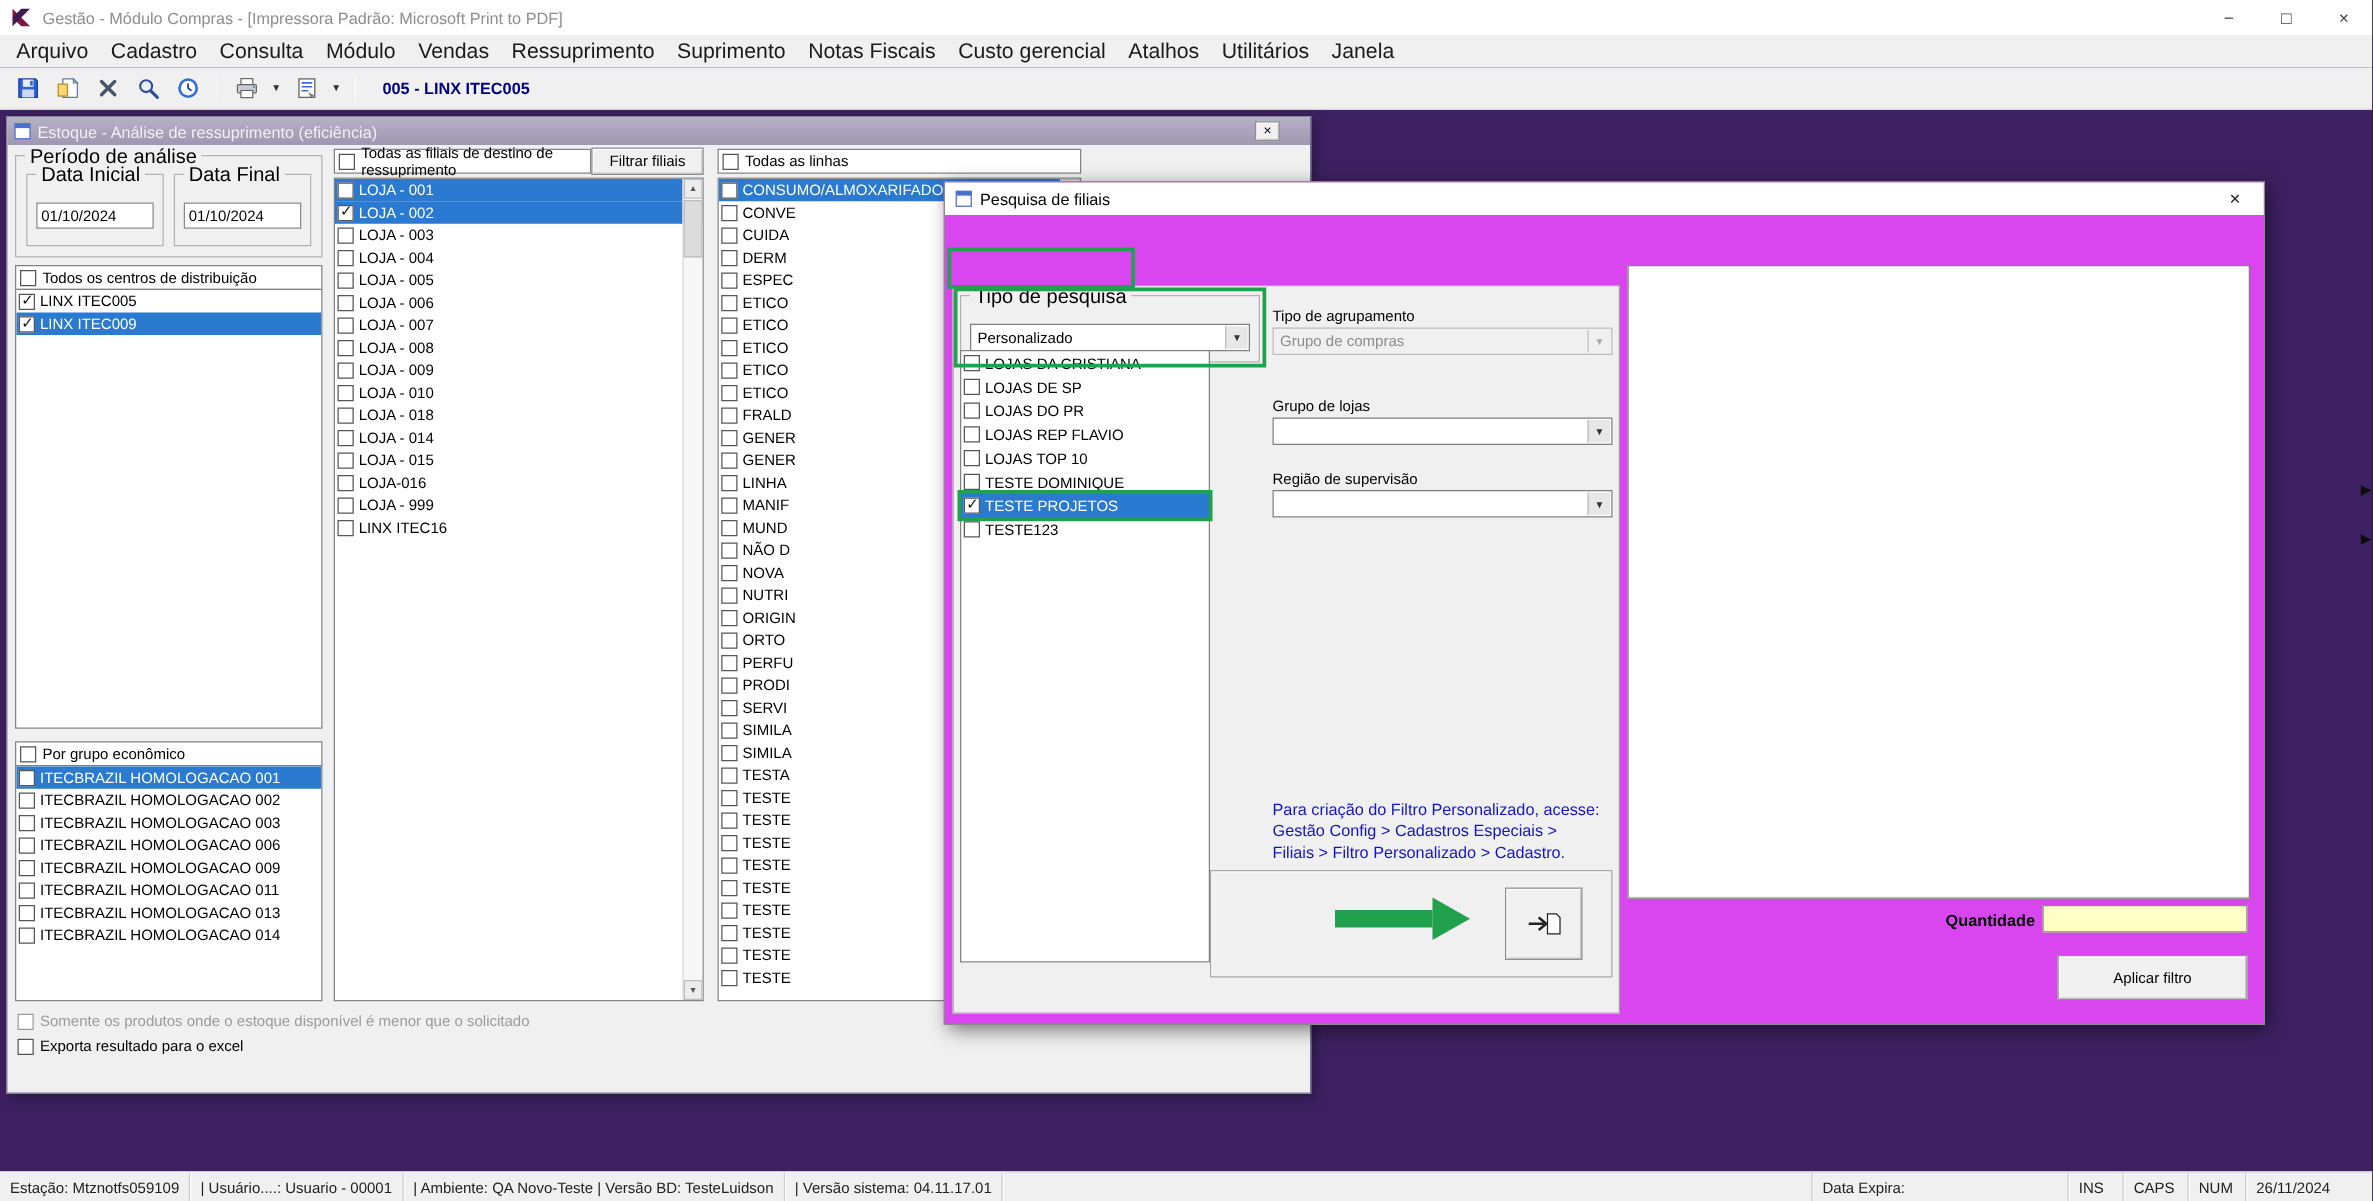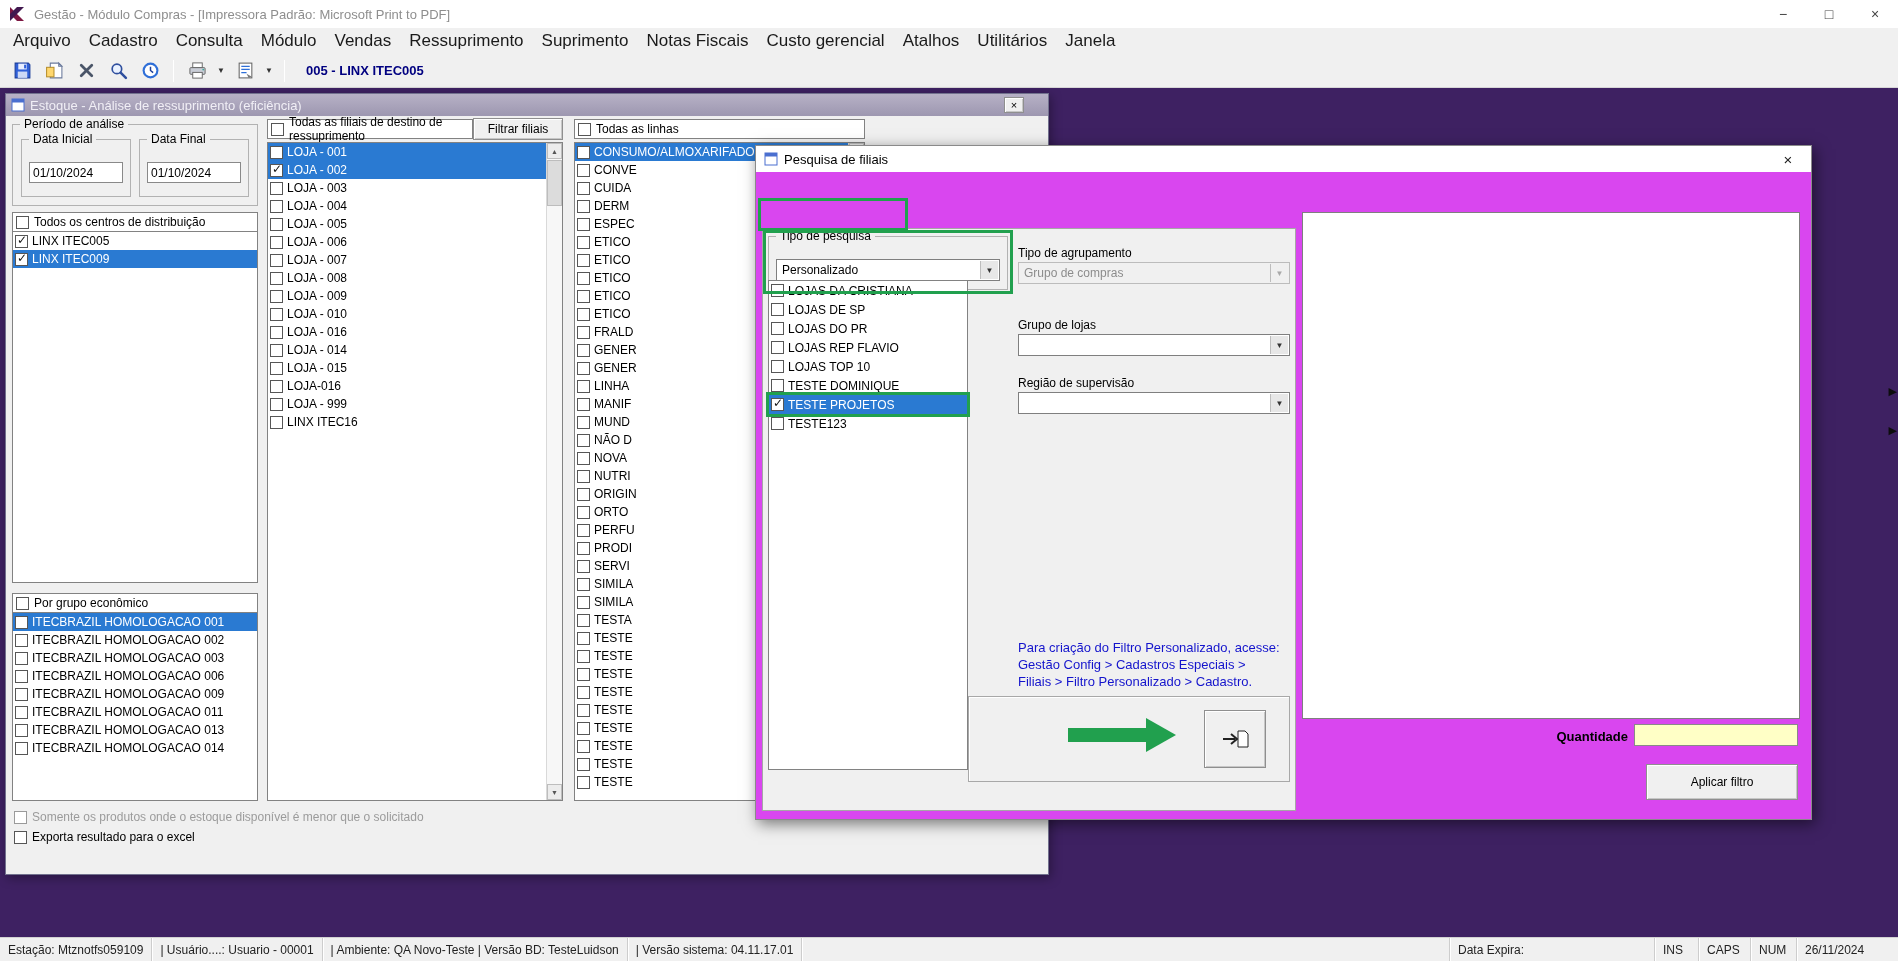--- a/index.html
+++ b/index.html
@@ -22,21 +22,21 @@
   .tb-sep { width:1px; height:22px; background:#c9c9c9; border-right:1px solid #fff; margin:0 5px; }
   .dd { font-size:8px; color:#333; width:12px; display:flex; justify-content:center; }
   .store-label { font-size:13px; font-weight:bold; color:#000080; margin-left:12px; white-space:nowrap; }
 
   
   .desktop { position:absolute; left:0; top:88px; width:100%; height:849px; }
   .edge-marks { position:absolute; right:1px; top:297px; display:flex; flex-direction:column; gap:26px; color:#0d0d0d; font-size:11px; }
 
   
   .group { position:absolute; border:1px solid #b2b2b2; }
-  .glabel { position:absolute; top:-8px; left:7px; background:#f0f0f0; padding:0 4px; font-size:12px; color:#000; white-space:nowrap; }
+  .glabel { position:absolute; top:-8px; left:7px; background:#f0f0f0; padding:0 4px; font-size:16px; color:#000; white-space:nowrap; }
   .edit { position:absolute; border:1px solid #898989; background:#fff; font-family:inherit; font-size:12px; padding:0 3px; color:#000; }
   .btn3d { position:absolute; background:#f0f0f0; border:1px solid #8f8f8f; box-shadow:inset 1px 1px 0 #fff, inset -1px -1px 0 #c7c7c7; display:flex; align-items:center; justify-content:center; font-size:12px; color:#000; }
   .combo { position:absolute; height:22px; background:#fff; border:1px solid #7f7f7f; font-size:12px; display:flex; align-items:center; padding:0 20px 0 5px; color:#000; }
   .combo::after { content:"▼"; position:absolute; right:1px; top:1px; bottom:1px; width:17px; font-size:8px; color:#333; background:#e7e7e7; border-left:1px solid #bdbdbd; display:flex; align-items:center; justify-content:center; }
   .combo.disabled { background:#f0f0f0; color:#8c8c8c; border-color:#bcbcbc; }
   .combo.disabled::after { color:#a9a9a9; background:#f0f0f0; }
 
   .whitebox { background:#fff; border:1px solid #828282; }
   .hdr-strip { position:absolute; height:20px; display:flex; align-items:center; gap:5px; padding-left:3px; font-size:12px; }
   .cb { width:13px; height:13px; background:#fff; border:1px solid #565656; flex:none; position:relative; }
@@ -338,21 +338,21 @@
                 <span class="lbl">LOJA - 009</span>
               </div>
 
               <div class="row">
                 <span class="cb"></span>
                 <span class="lbl">LOJA - 010</span>
               </div>
 
               <div class="row">
                 <span class="cb"></span>
-                <span class="lbl">LOJA - 016</span>
+                <span class="lbl">LOJA - 018</span>
               </div>
 
               <div class="row">
                 <span class="cb"></span>
                 <span class="lbl">LOJA - 014</span>
               </div>
 
               <div class="row">
                 <span class="cb"></span>
                 <span class="lbl">LOJA - 015</span>

